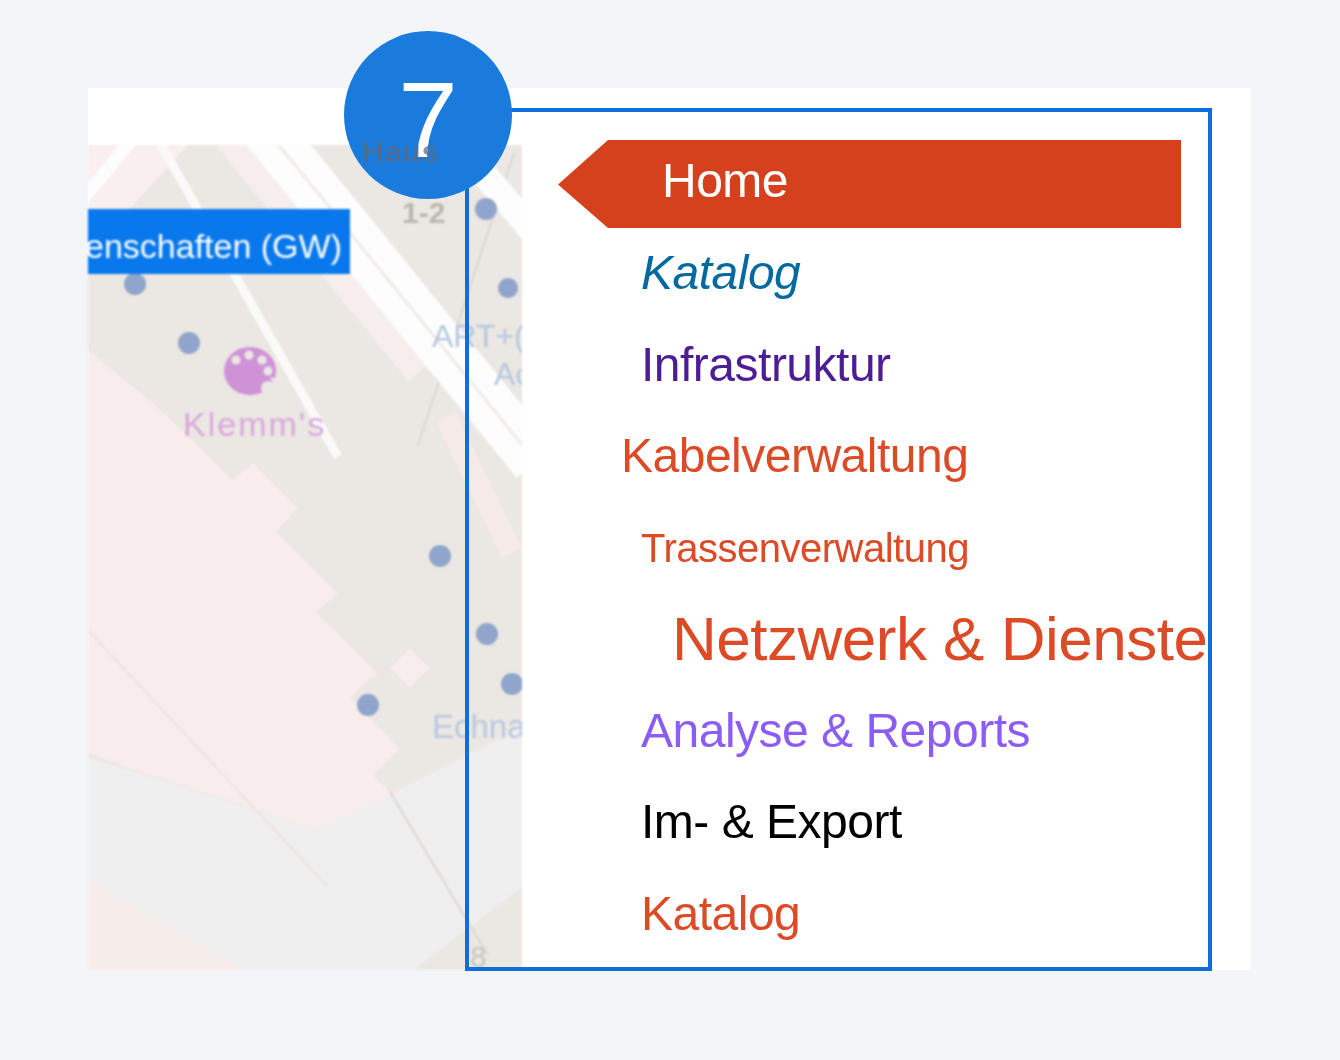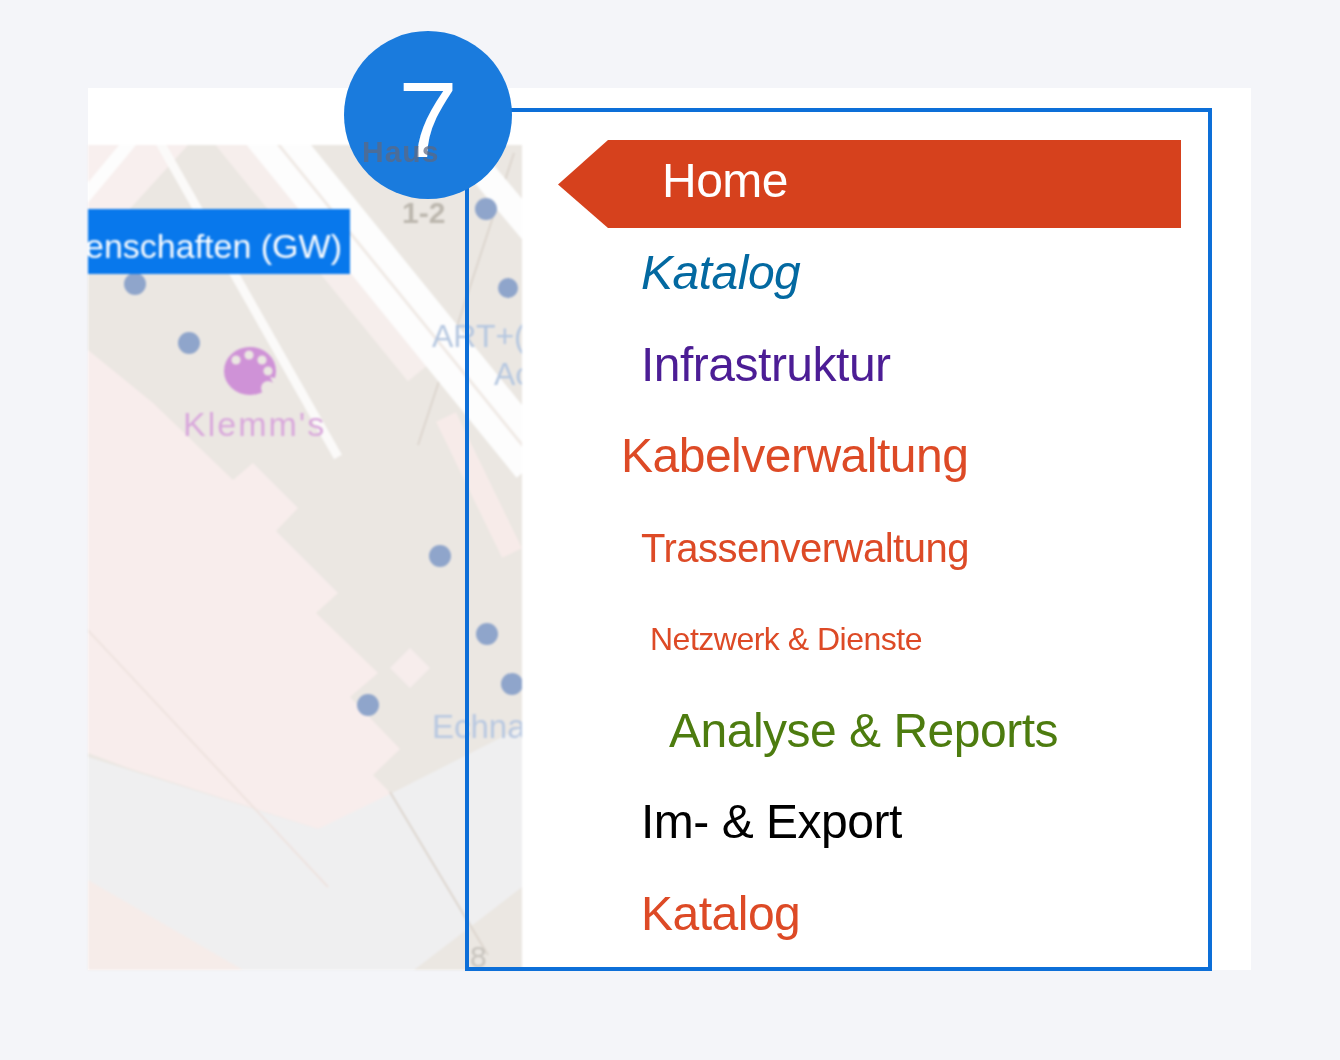--- a/index.html
+++ b/index.html
@@ -84,23 +84,23 @@
 </svg>
 
 <div class="abs" style="filter:blur(0.5px);left:641px;top:249px;font-size:48px;line-height:48px;letter-spacing:-0.5px;color:#0369a1;font-style:italic;">Katalog</div>
 
 <div class="abs" style="filter:blur(0.5px);left:641px;top:341px;font-size:48px;line-height:48px;letter-spacing:-0.5px;color:#4c1d95;">Infrastruktur</div>
 
 <div class="abs" style="filter:blur(0.5px);left:621px;top:432px;font-size:48px;line-height:48px;letter-spacing:-0.5px;color:#dd4a26;">Kabelverwaltung</div>
 
 <div class="abs" style="filter:blur(0.5px);left:641px;top:524px;font-size:40px;line-height:48px;letter-spacing:-0.5px;color:#dd4a26;">Trassenverwaltung</div>
 
-<div class="abs" style="filter:blur(0.5px);left:650px;top:615px;font-size:32px;line-height:48px;letter-spacing:-0.5px;color:#dd4a26;">Netzwerk &amp; Dienste</div>
+<div class="abs" style="filter:blur(0.5px);left:672px;top:615px;font-size:62px;line-height:48px;letter-spacing:-0.5px;color:#dd4a26;">Netzwerk &amp; Dienste</div>
 
-<div class="abs" style="filter:blur(0.5px);left:641px;top:707px;font-size:48px;line-height:48px;letter-spacing:-0.5px;color:#4d7c0f;margin-left:28px;">Analyse &amp; Reports</div>
+<div class="abs" style="filter:blur(0.5px);left:641px;top:707px;font-size:48px;line-height:48px;letter-spacing:-0.5px;color:#8b5cf6;">Analyse &amp; Reports</div>
 
 <div class="abs" style="filter:blur(0.5px);left:641px;top:798px;font-size:48px;line-height:48px;letter-spacing:-0.5px;color:#000000;">Im- &amp; Export</div>
 
 <div class="abs" style="filter:blur(0.5px);left:641px;top:890px;font-size:48px;line-height:48px;letter-spacing:-0.5px;color:#dd4a26;">Katalog</div>
 
 <svg class="abs" style="left:550px;top:135px;filter:blur(0.5px);" width="640" height="100" viewBox="0 0 640 100">
   <polygon points="8,49.5 58,5 631,5 631,93 58,93" fill="#d6411d"></polygon>
 </svg>
 
 <div class="abs" style="filter:blur(0.5px);left:643px;top:157px;font-size:48px;line-height:48px;letter-spacing:-0.5px;color:#ffffff;margin-left:19px;">Home</div>

